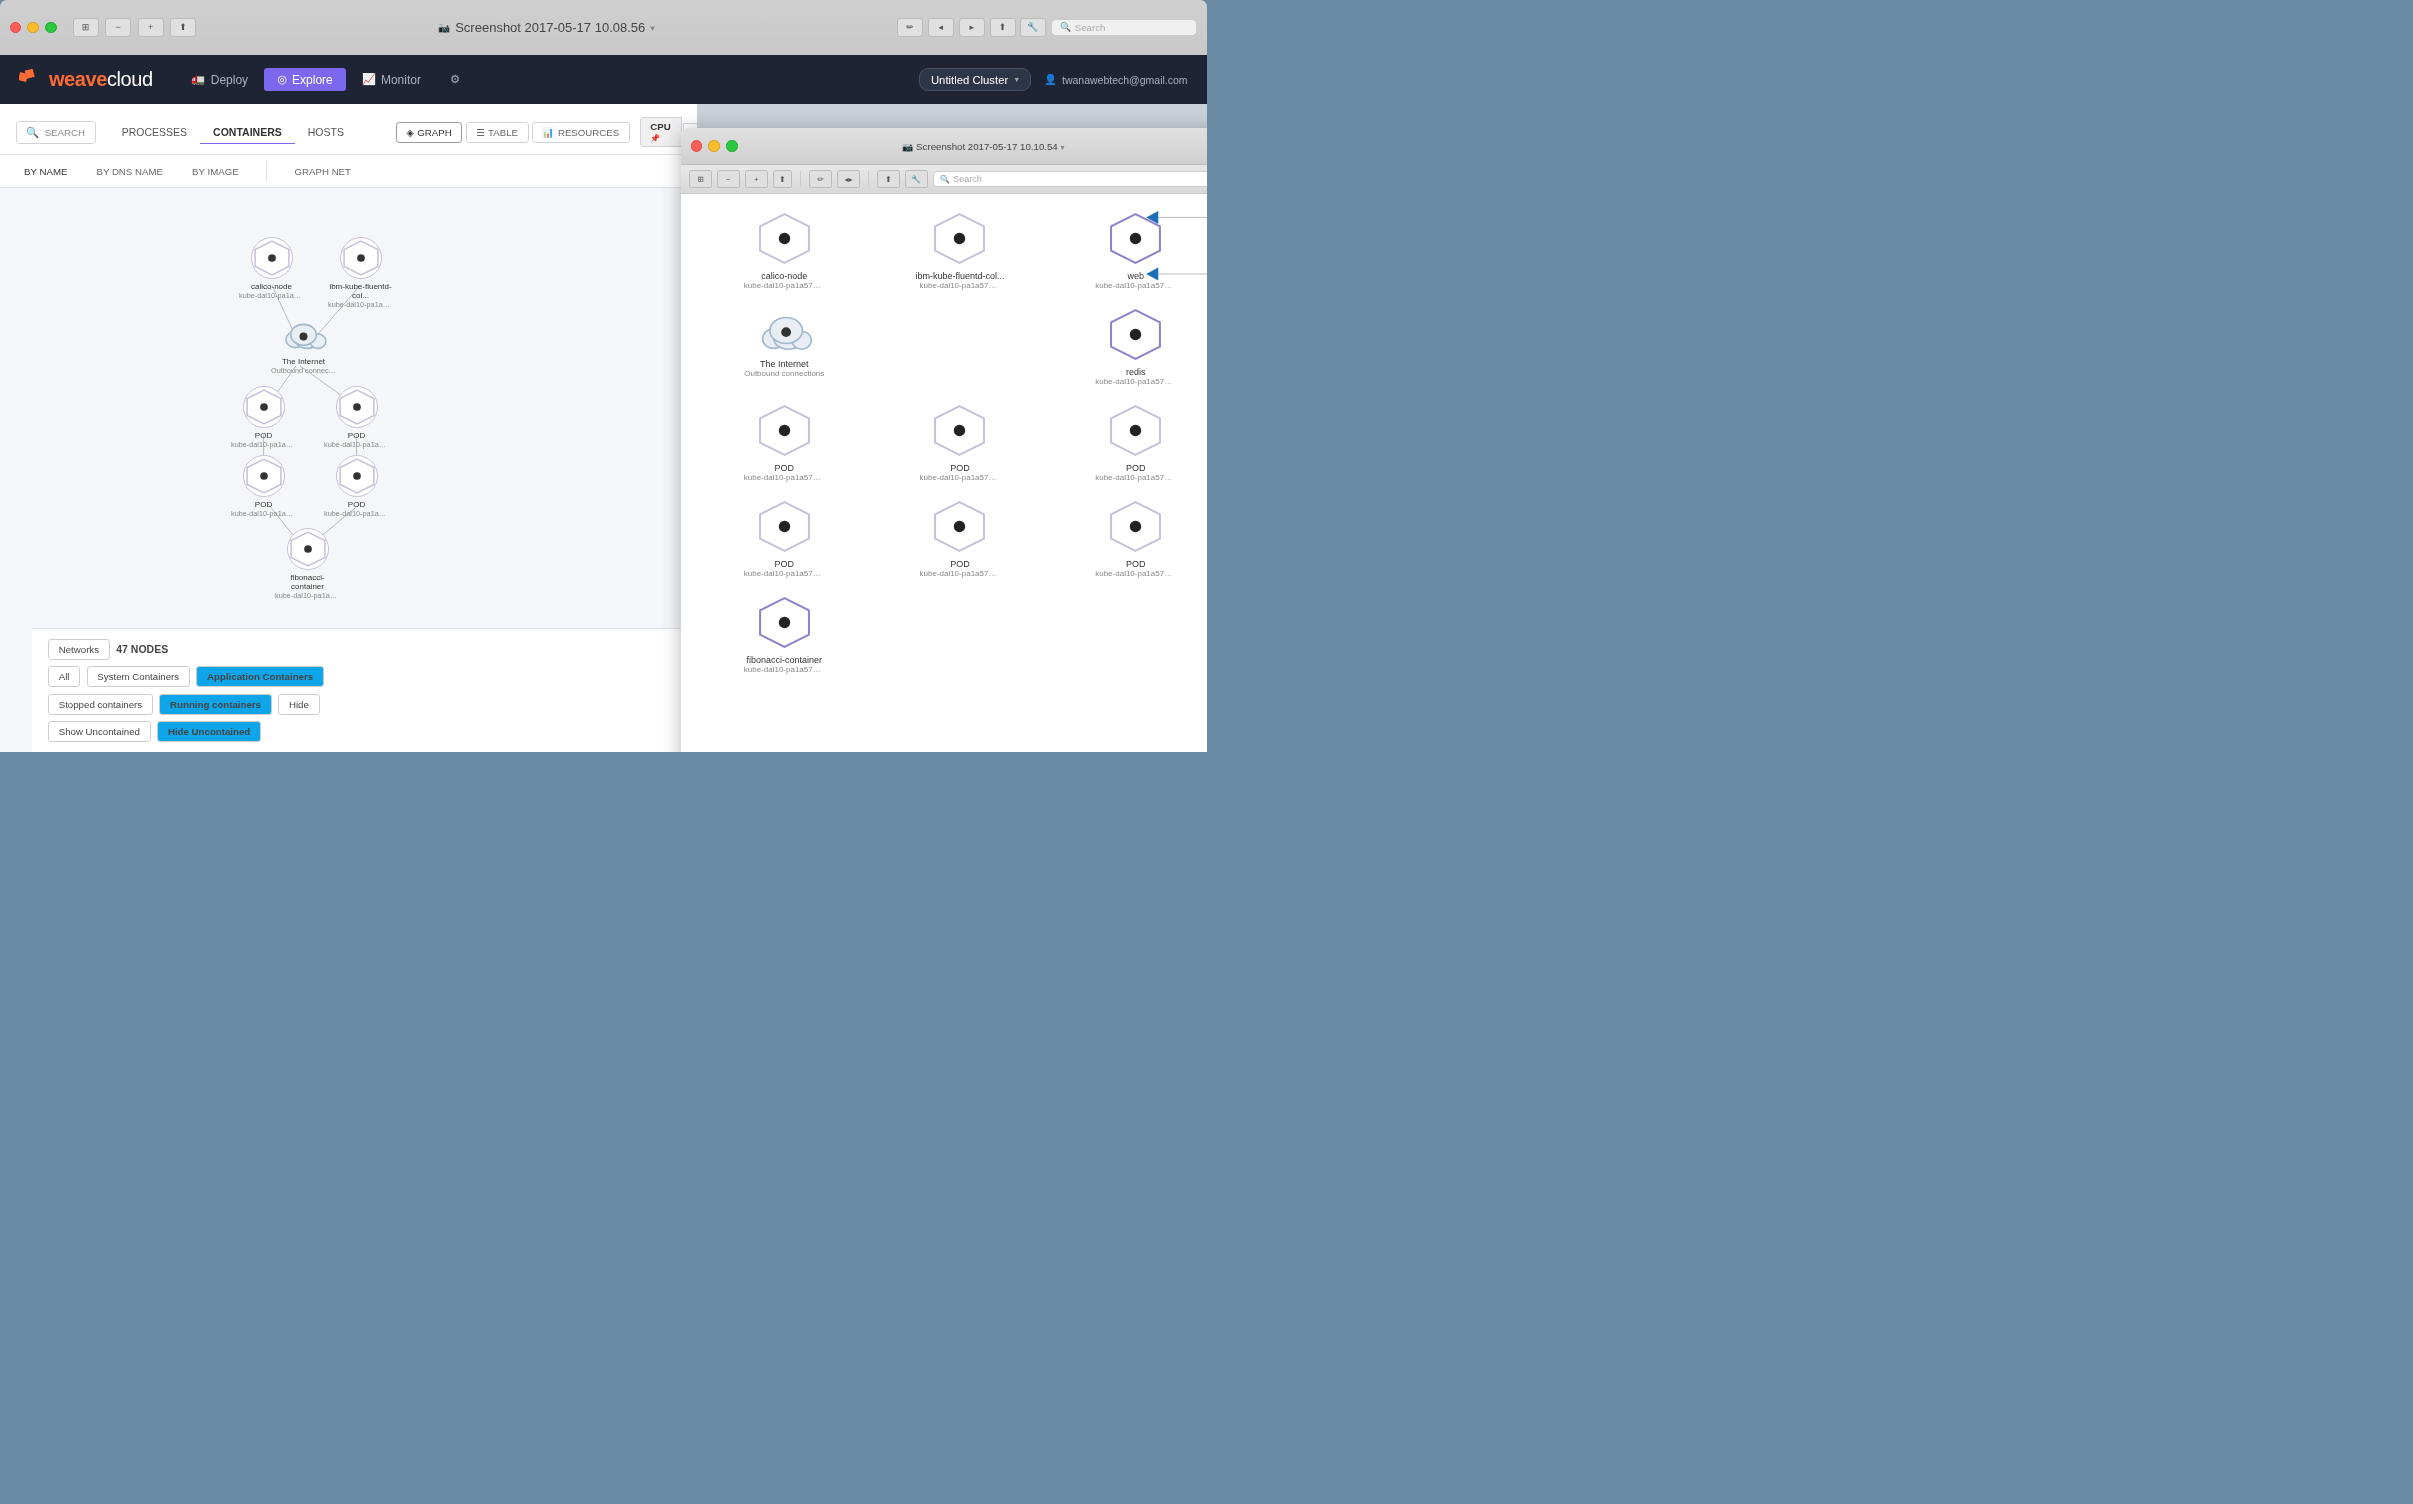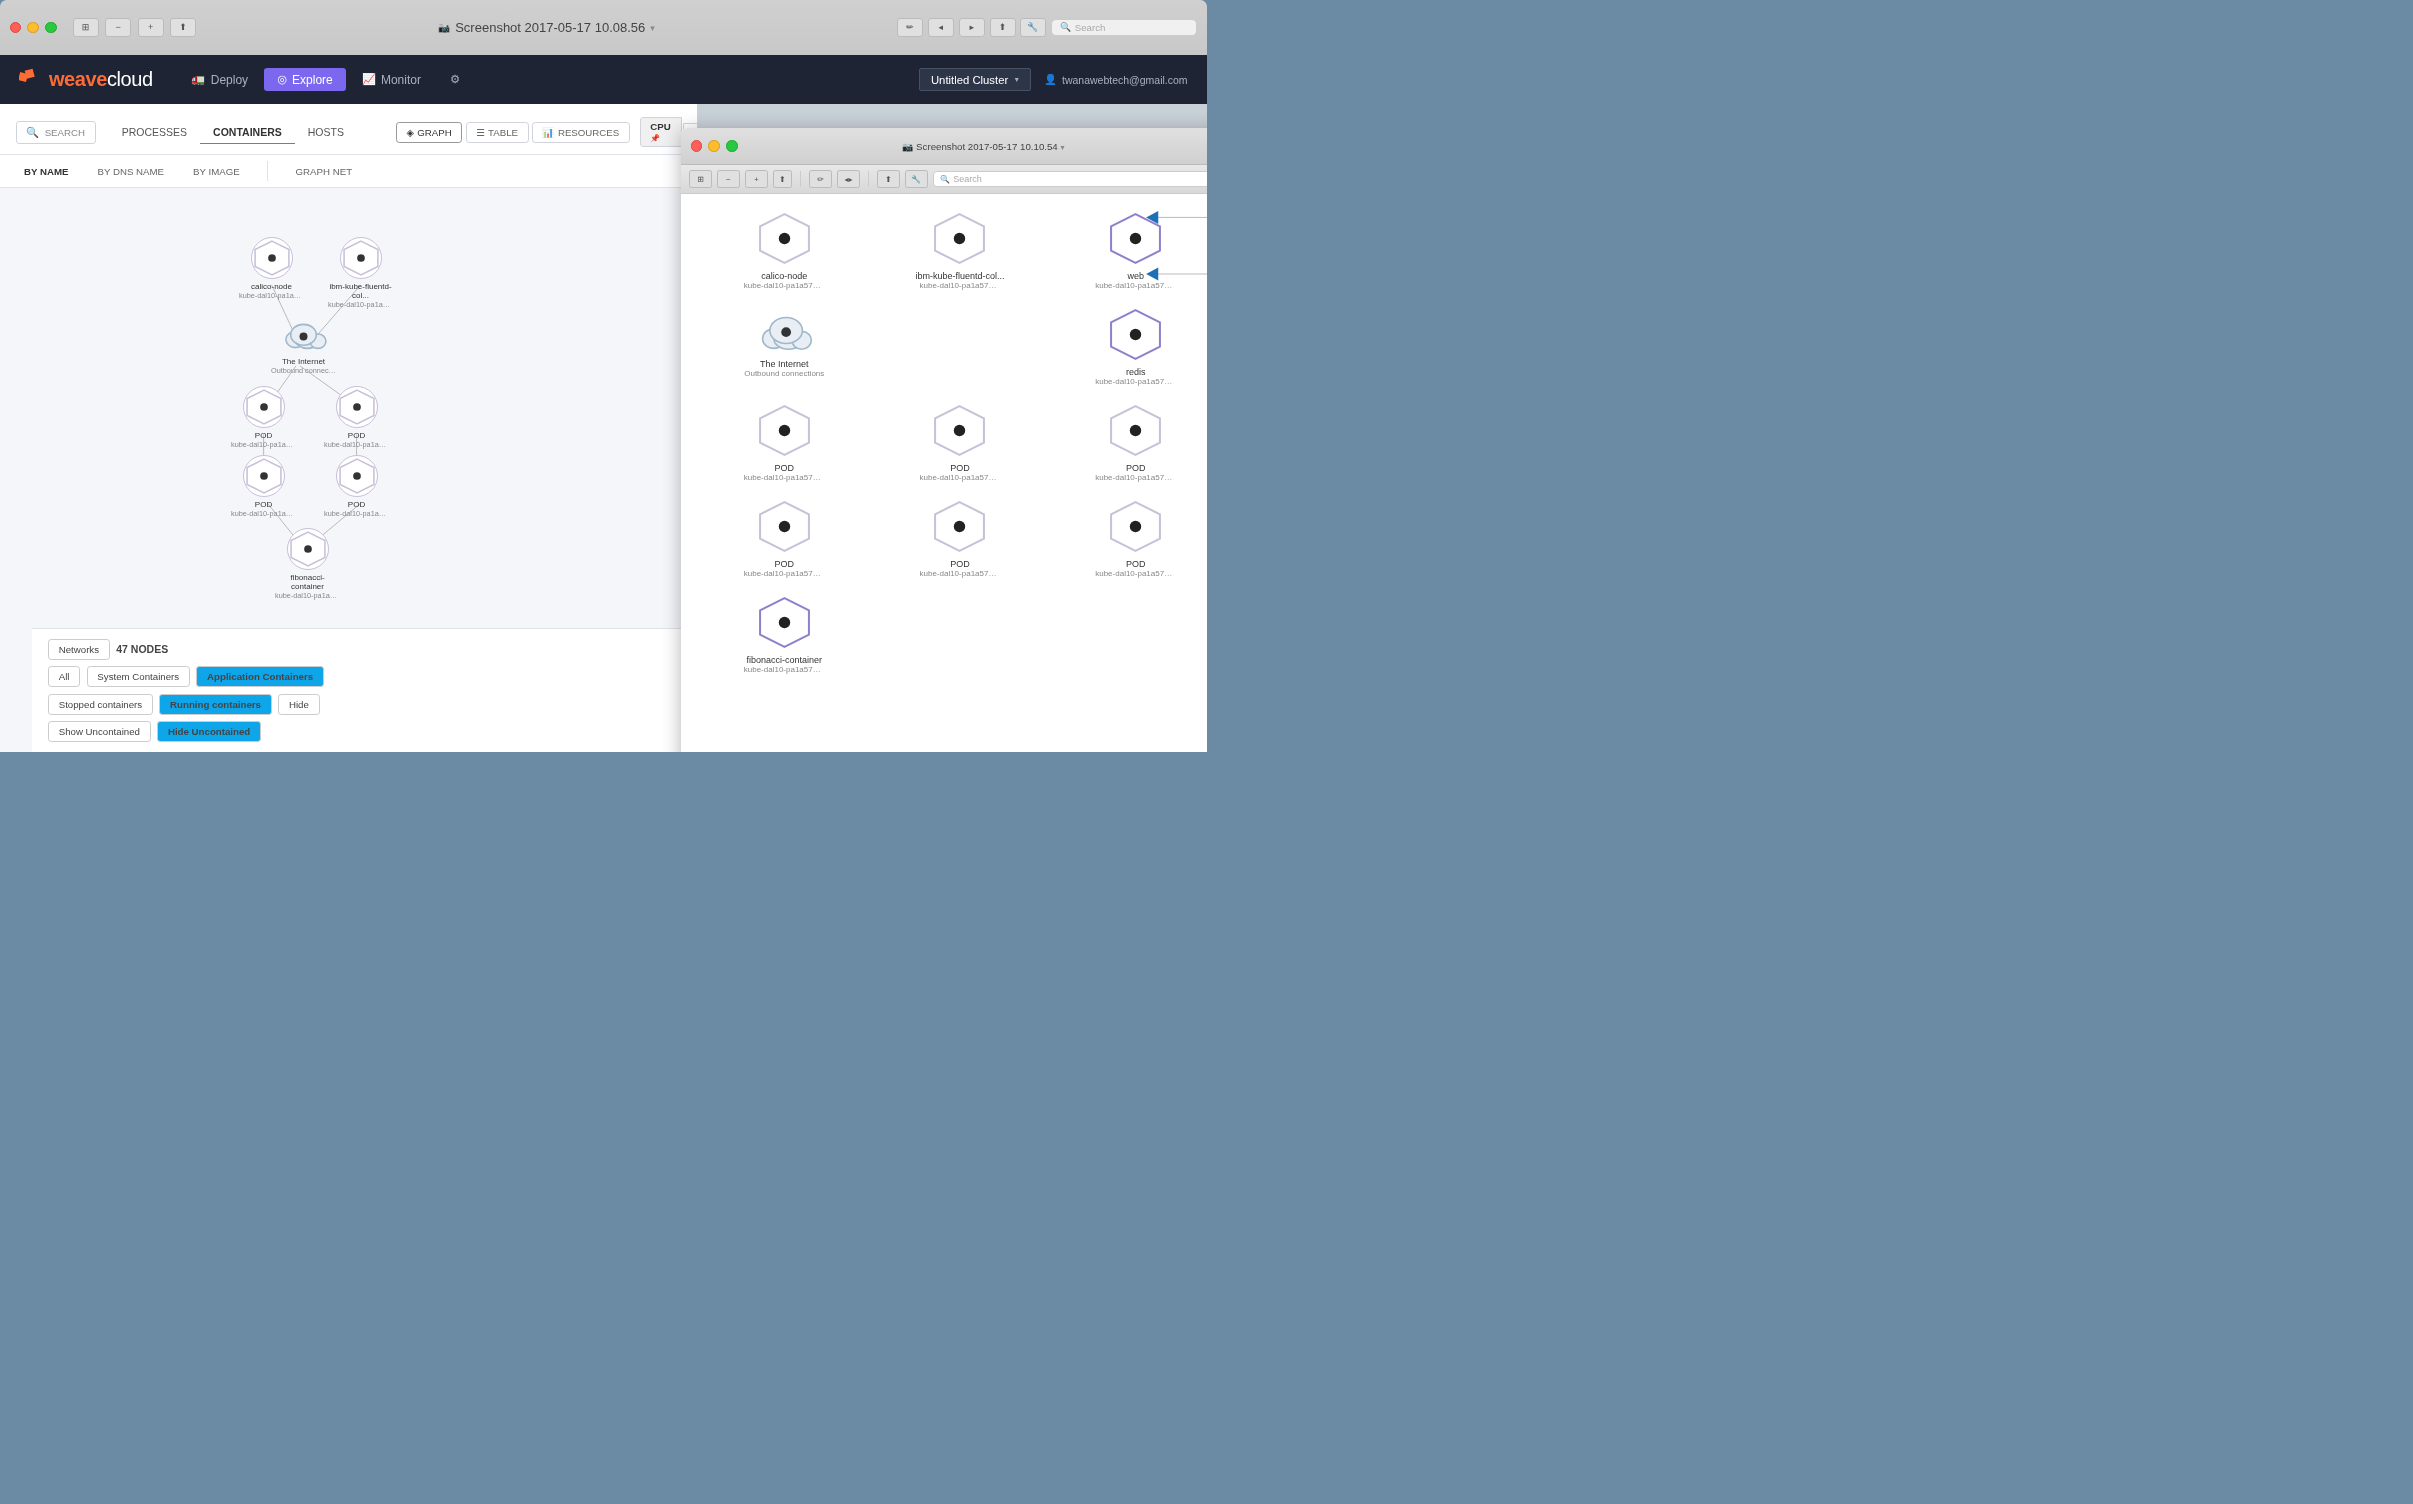--- a/index.html
+++ b/index.html
@@ -128,21 +128,21 @@
     }
     .nav-link-icon { font-size: 11.3px; }
     .nav-right {
       display: flex;
       align-items: center;
       gap: 13px;
     }
     .cluster-btn {
       background: #2d3548;
       border: 0.8px solid #4a5060;
-      border-radius: 2px;
+      border-radius: 9px;
       padding: 4.9px 11.3px;
       color: white;
       font-size: 11.3px;
       cursor: pointer;
       display: flex; align-items: center; gap: 6.5px;
     }
     .cluster-btn .chevron { font-size: 8px; color: #aaa; }
     .user-info {
       display: flex; align-items: center; gap: 4.9px;
       color: #aab0c0;
@@ -213,21 +213,21 @@
       gap: 13px;
       background: white;
       border-bottom: 0.8px solid #e0e2ea;
     }
     .sub-tab {
       padding: 3.2px 8px;
       font-size: 9.7px;
       color: #666;
       cursor: pointer;
     }
-    .sub-tab.active { color: #333; font-weight: 700; }
+    .sub-tab.active { color: #333; font-weight: 400; }
 
     
     .view-tabs {
       display: flex;
       align-items: center;
       padding: 8px 16px;
       gap: 3.2px;
       background: white;
       border-bottom: 0.8px solid #e0e2ea;
     }

